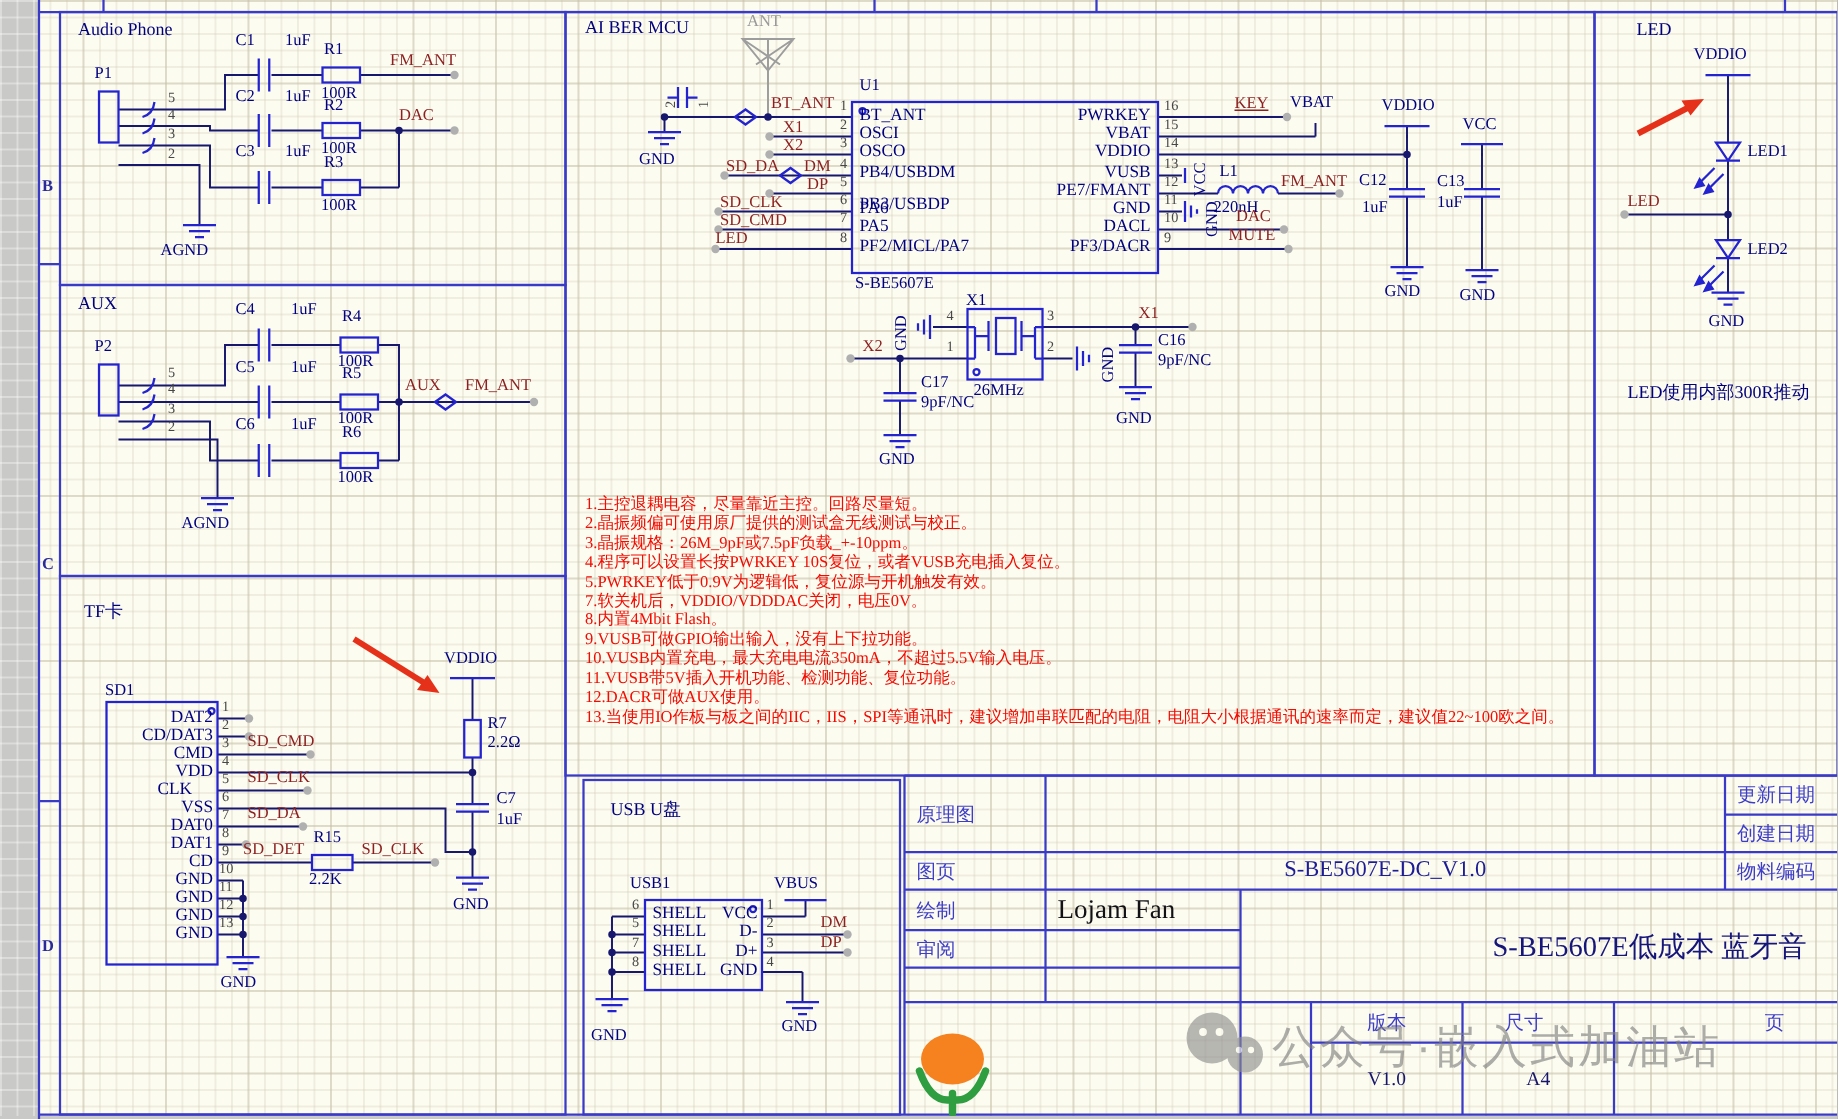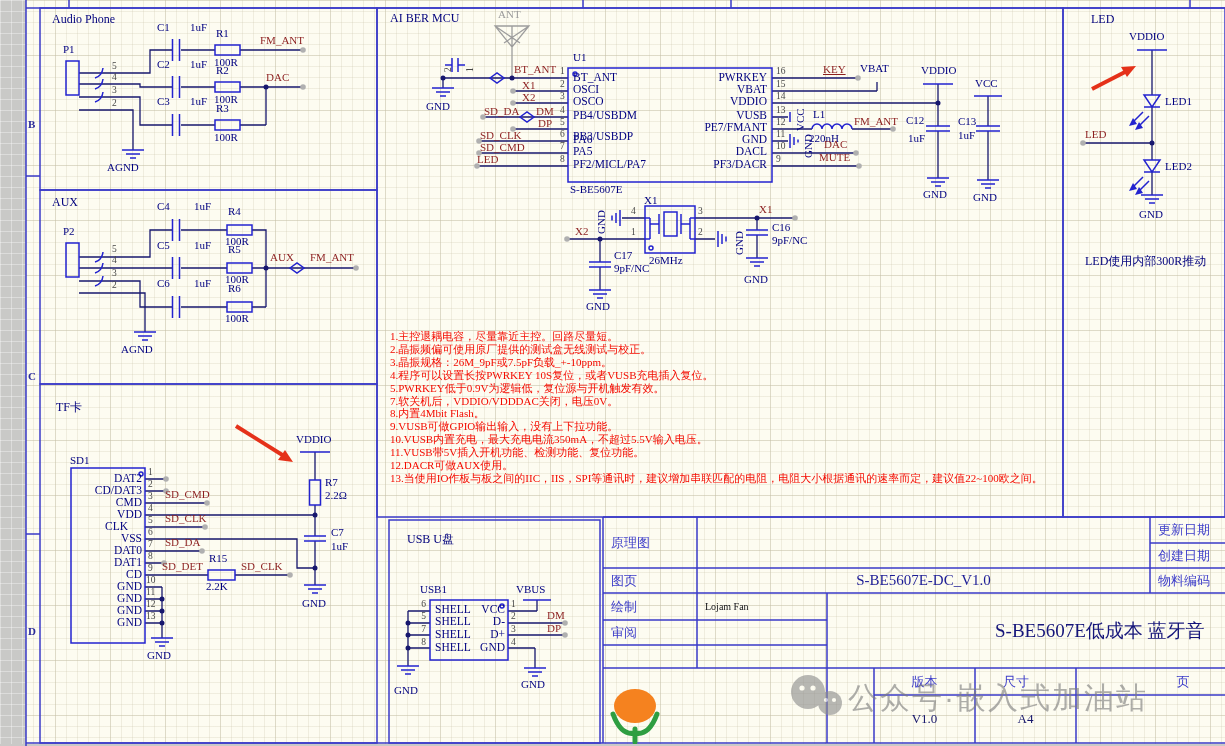--- a/index.html
+++ b/index.html
@@ -35,21 +35,21 @@
   .ar{transform:translateX(-100%);}
   .rot{transform:rotate(-90deg);}
   #notes{position:absolute;left:390px;top:330px;width:690px;}
   .note{font-size:11px;line-height:12.9px;color:#f40b00;white-space:pre;}
   .tbc{position:absolute;display:flex;align-items:center;color:#3d3dc9;font-size:13px;}
   .tbc.lbl{padding-left:8px;}
   .tbc.ctr{justify-content:center;}
   .big-title{font-size:21px;color:#1c1c96;letter-spacing:1px;}
   .mid-title{font-size:15px;color:#1c1c96;}
   .val{color:#15156b;font-size:13px;}
-  .drawn{color:#111116;font-size:10px;padding-left:8px;}
+  .drawn{color:#111116;font-size:18px;padding-left:8px;}
   .product{font-size:19px;color:#15157a;justify-content:flex-start;padding-left:168px;white-space:pre;}
   .watermark{position:absolute;left:786px;top:670px;width:460px;height:54px;opacity:.62;}
   .wm-text{position:absolute;left:62px;top:8px;font-size:30px;color:#7d7d7d;
     letter-spacing:2px;font-family:"Liberation Sans",sans-serif;white-space:pre;}
   .logo{position:absolute;left:606px;top:684px;width:230px;height:60px;}
   .logo-text{position:absolute;left:66px;top:4px;font-size:31px;font-weight:bold;color:#3e82da;
     letter-spacing:3px;font-family:"Liberation Sans",sans-serif;white-space:pre;}
 </style>
 </head>
 <body>

